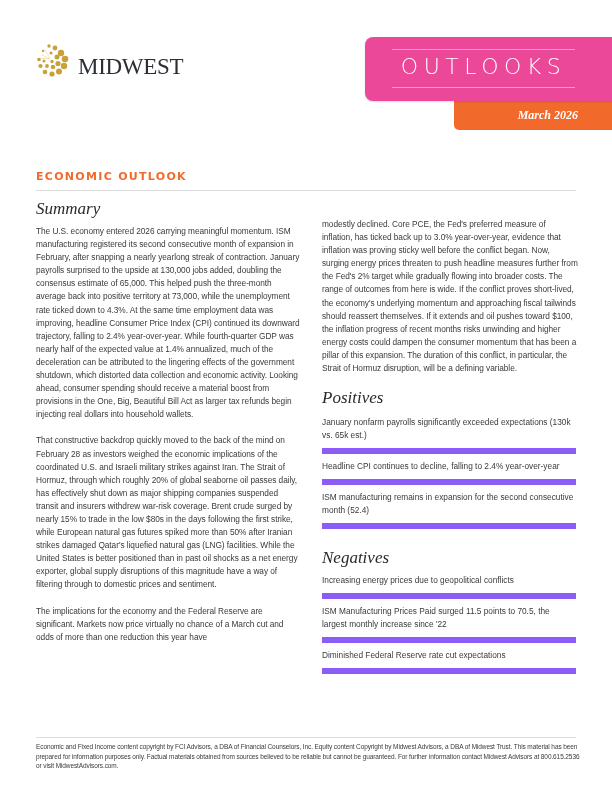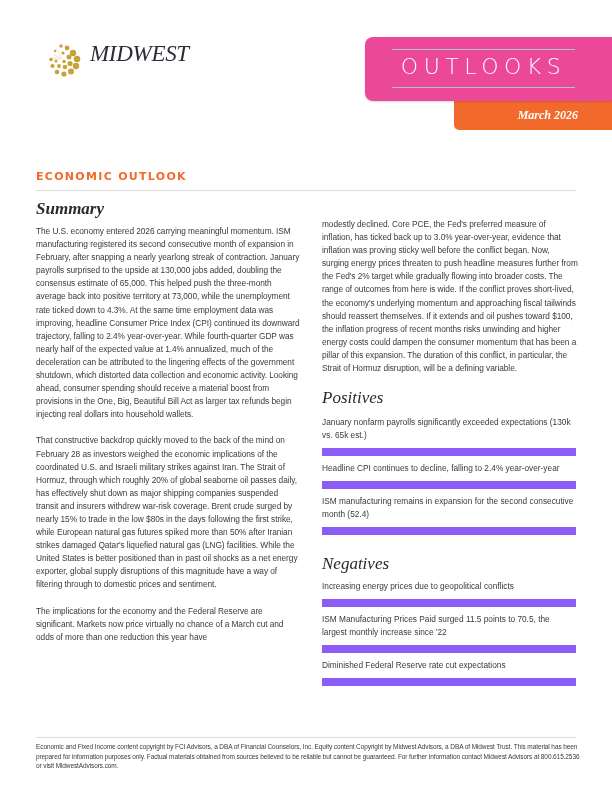--- a/index.html
+++ b/index.html
@@ -1,40 +1,40 @@
 <!DOCTYPE html>
 <html><head>
 <meta charset="utf-8">
 <style>
   html, body { margin: 0; padding: 0; background: #ffffff; }
   body { width: 612px; height: 792px; position: relative; overflow: hidden; font-family: "Liberation Sans", sans-serif; color: #3a3a3a; }
 
-  .logo { position: absolute; left: 48px; top: 43px; display: flex; align-items: flex-start; font-style: italic; }
+  .logo { position: absolute; left: 36px; top: 43px; display: flex; align-items: flex-end; }
   .logo-mark { width: 34px; height: 34px; margin-right: 8px; }
   .logo-text { font-family: "Liberation Serif", serif; color: #2a2e35; font-size: 23px; line-height: 21px; letter-spacing: -0.3px; }
 
   .banner { position: absolute; left: 365px; top: 37px; width: 247px; height: 64px; background: #ec4899; border-radius: 8px 0 0 8px; z-index: 2; box-shadow: 0 1px 2px rgba(0,0,0,0.15); }
   .banner-rule { position: absolute; left: 27px; width: 183px; height: 1px; background: #a9c2cc; }
   .banner-title { position: absolute; left: 27px; top: 17px; width: 183px; text-align: center; color: #ffffff; font-family: "DejaVu Sans", sans-serif; font-weight: 300; font-size: 22px; letter-spacing: 5.5px; }
   .date-tab { position: absolute; left: 454px; top: 100px; width: 158px; height: 30px; background: #f26a2b; border-radius: 0 0 0 5px; z-index: 1; text-align: center; }
   .date-text { position: absolute; right: 34px; top: 8px; color: #ffffff; font-family: "Liberation Serif", serif; font-style: italic; font-weight: bold; font-size: 12px; }
 
   .section-label { position: absolute; left: 36px; top: 170px; color: #f26a2b; font-family: "DejaVu Sans", sans-serif; font-weight: bold; font-size: 11px; letter-spacing: 1.3px; }
   .section-rule { position: absolute; left: 36px; top: 190px; width: 540px; height: 1px; background: #dcdcdc; }
 
   .h-italic { font-family: "Liberation Serif", serif; font-style: italic; font-size: 17px; color: #2a2a2a; margin: 0; font-weight: normal; }
 
   .col-left { position: absolute; left: 36px; top: 199px; width: 264px; }
   .col-right { position: absolute; left: 322px; top: 218px; width: 256px; }
 
   .para { font-size: 8.3px; line-height: 13.1px; color: #3a3a3a; margin: 0 0 13px 0; letter-spacing: -0.05px; }
-  .col-left .h-italic { margin-bottom: 6px; font-weight: bold; }
+  .col-left .h-italic { margin-bottom: 6px; }
 
   .list { margin: 0; padding: 0; list-style: none; }
-  .list li { font-size: 8.3px; line-height: 13px; color: #3a3a3a; padding: 6px 0 6px 0; border-bottom: 8px solid #8b5cf6; width: 254px; }
+  .list li { font-size: 8.3px; line-height: 13px; color: #3a3a3a; padding: 6px 0 6px 0; border-bottom: 6px solid #8b5cf6; width: 254px; }
 
   .pos-head { margin-bottom: 2px; }
   .neg-head { margin-top: 19px; margin-bottom: 0px; }
 
   .footer-rule { position: absolute; left: 36px; top: 737px; width: 540px; height: 1px; background: #dcdcdc; }
   .footer { position: absolute; left: 36px; top: 742px; width: 545px; font-size: 6.5px; line-height: 9.6px; color: #3a3a3a; letter-spacing: -0.1px; }
 </style>
 </head>
 <body>
 

